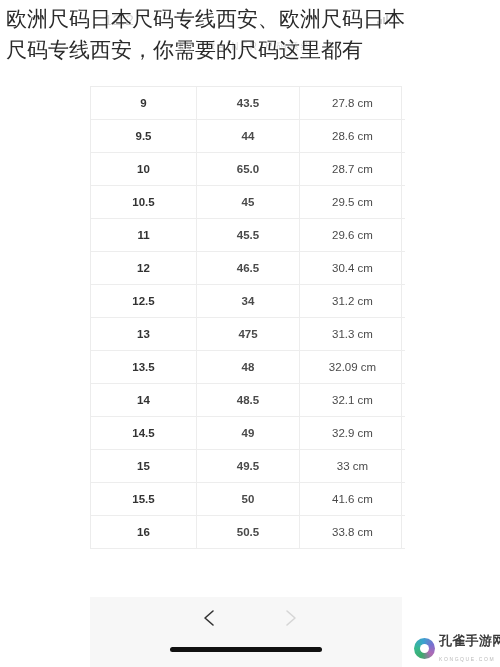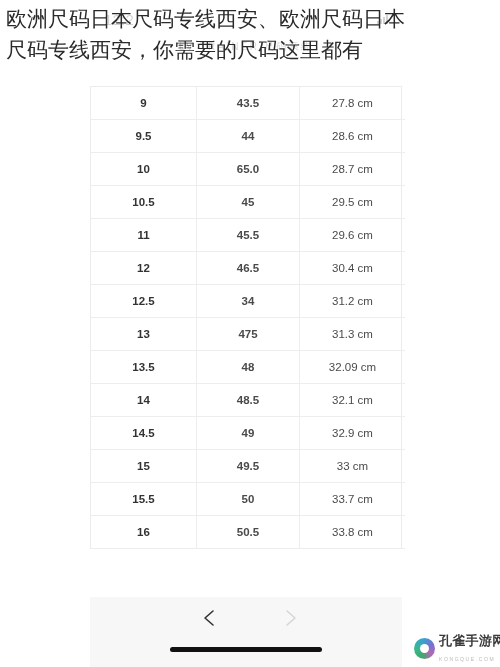--- a/index.html
+++ b/index.html
@@ -302,21 +302,21 @@
             <td class="c3">32.9 cm</td>
           </tr>
           <tr>
             <td class="c1">15</td>
             <td class="c2">49.5</td>
             <td class="c3">33 cm</td>
           </tr>
           <tr>
             <td class="c1">15.5</td>
             <td class="c2">50</td>
-            <td class="c3">33.7 cm</td>
+            <td class="c3">41.6 cm</td>
           </tr>
           <tr>
             <td class="c1">16</td>
             <td class="c2">50.5</td>
             <td class="c3">33.8 cm</td>
           </tr>
         </tbody>
     </table>
   </div>
 

